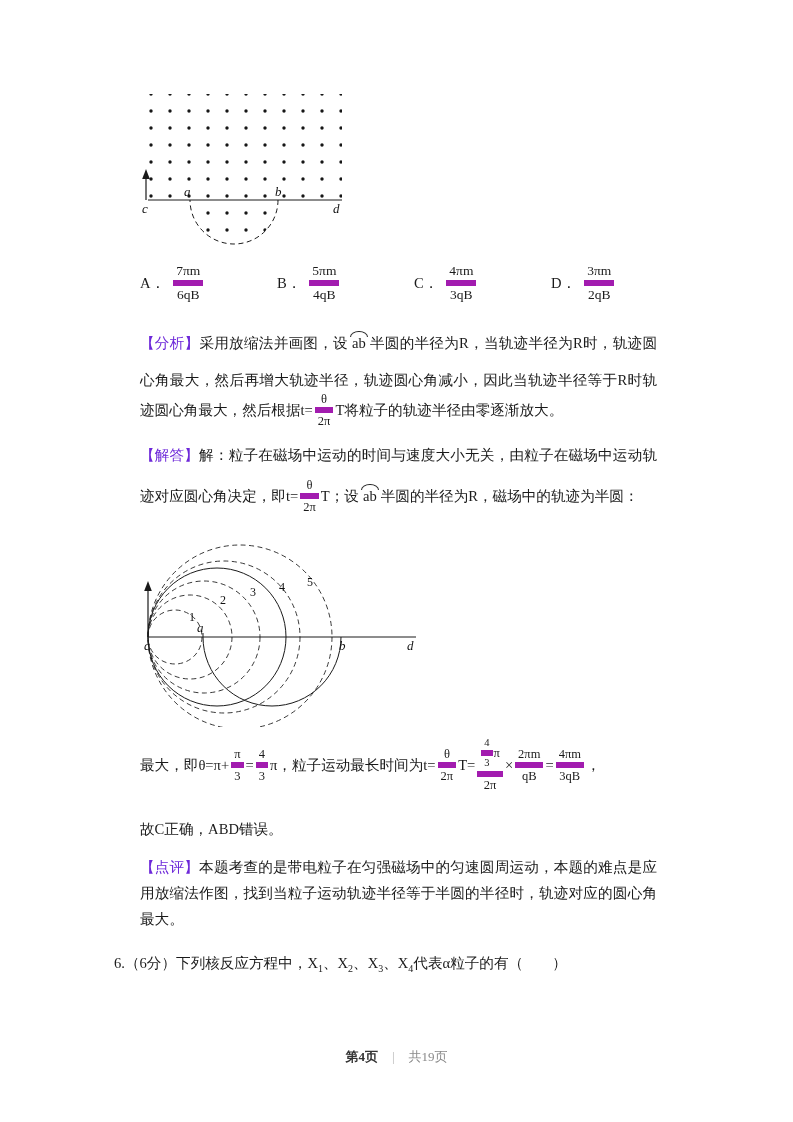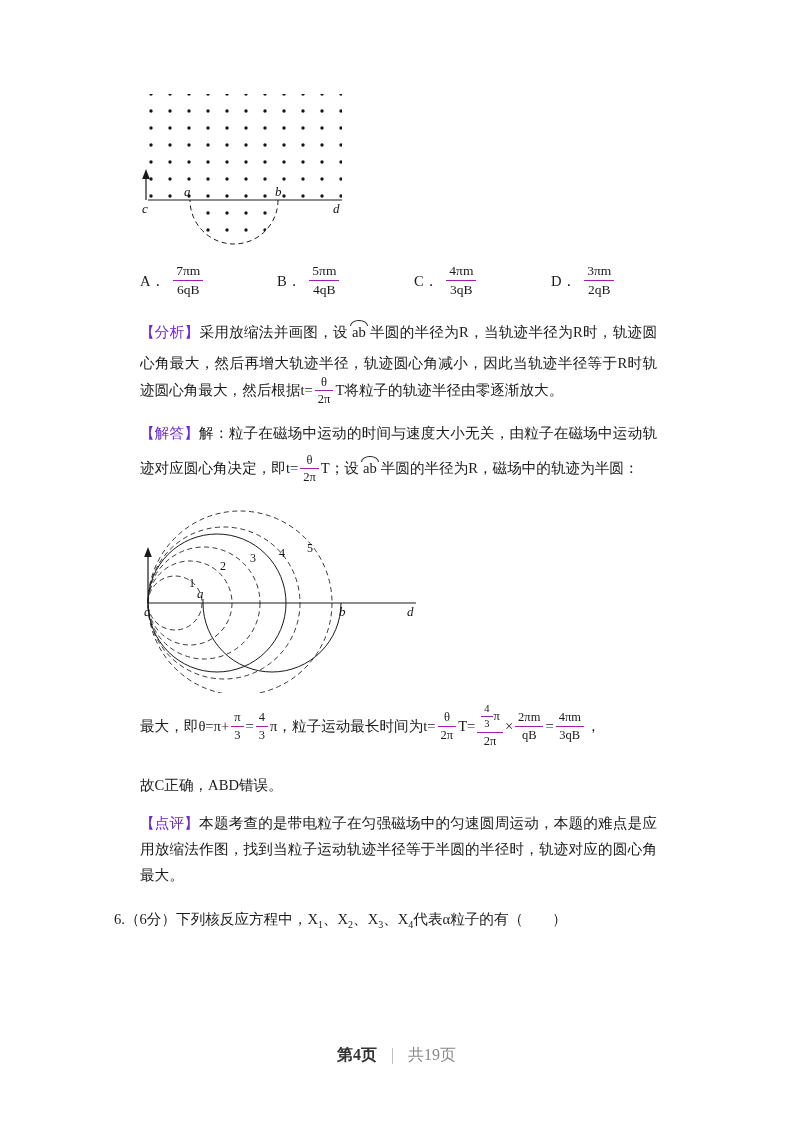--- a/index.html
+++ b/index.html
@@ -10,48 +10,48 @@
     color:#1a1a1a;
   }
   .content { position:absolute; left:140px; top:90px; width:517px; }
 
   .para { font-size:14.6px; line-height:26px; text-align:justify; margin-top:12px; }
   .tag  { color:#6d28d9; }
 
   
   .frac { display:inline-block; vertical-align:middle; text-align:center;
           font-size:12.5px; line-height:1.15; margin:0 2px; transform:translateY(-1px); }
-  .frac .fnum { display:block; padding:0 3px 1px; border-bottom:1px solid #a21caf; }
+  .frac .fnum { display:block; padding:0 3px 1px; border-bottom:6px solid #a21caf; }
   .frac .fden { display:block; padding:1px 3px 0; }
   .frac.small { font-size:10.5px; margin:0 1px; }
   .frac.opt   { font-size:13.5px; }
 
   
-  .overarc { position:relative; display:inline-block; line-height:1.1; padding:4px 3px 0; margin:10px 1px; }
+  .overarc { position:relative; display:inline-block; line-height:1.1; padding:4px 3px 0; margin:16px 1px; }
   .overarc::before { content:""; position:absolute; left:1px; right:1px; top:0; height:5px;
     border:1px solid #222; border-bottom:none; border-radius:50% 50% 0 0 / 100% 100% 0 0; }
 
   .options { display:flex; margin:14px 0 0; }
   .option  { flex:0 0 137px; display:flex; align-items:center; font-size:14.6px; }
   .olabel  { margin-right:6px; }
 
   .fig1 { display:block; margin:0 0 2px 2px; }
   .fig2 { display:block; margin:12px 0 2px 4px; }
 
   .flabel  { font-family:"Liberation Serif",serif; font-style:italic; font-size:13px; fill:#111; }
   .fnumlab { font-family:"Liberation Serif",serif; font-size:12px; fill:#111; }
 
   .fline { line-height:30px; }
   .plain { margin-top:23px; }
 
   .q6 { font-size:14.6px; line-height:26px; margin:18px 0 0 -26px; }
   sub { font-size:10px; }
 
   .footer { position:absolute; left:0; right:0; bottom:56px; text-align:center;
-            font-size:16px; color:#4a4a4a; }
+            font-size:13px; color:#4a4a4a; }
   .footer .cur { font-weight:bold; color:#333; }
   .footer .sep { margin:0 14px; color:#b5b5b5; }
   .footer .tot { color:#8a8a8a; }
 </style>
 </head>
 <body>
 
 <div class="page">
   <div class="content">
 

